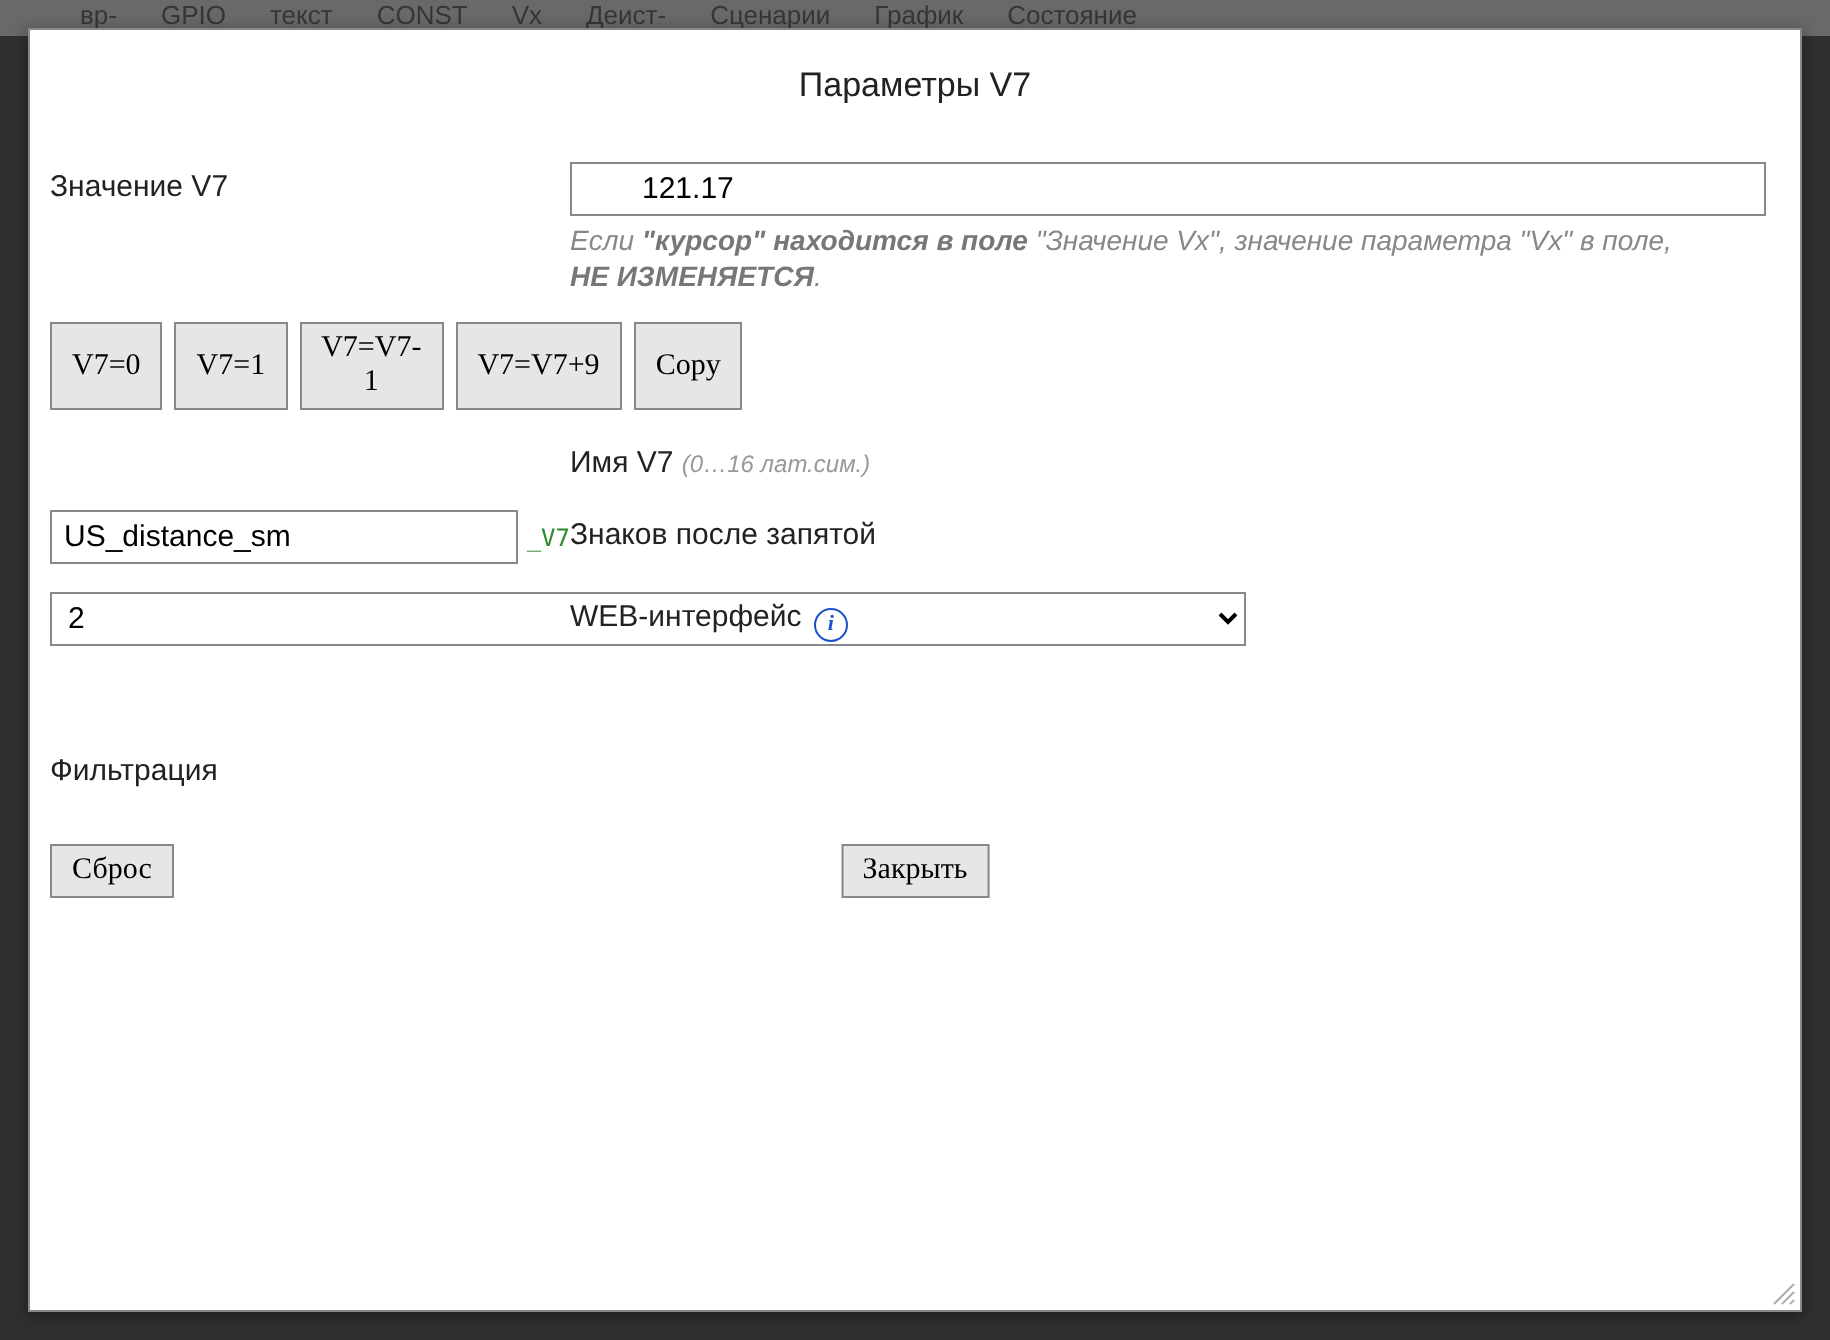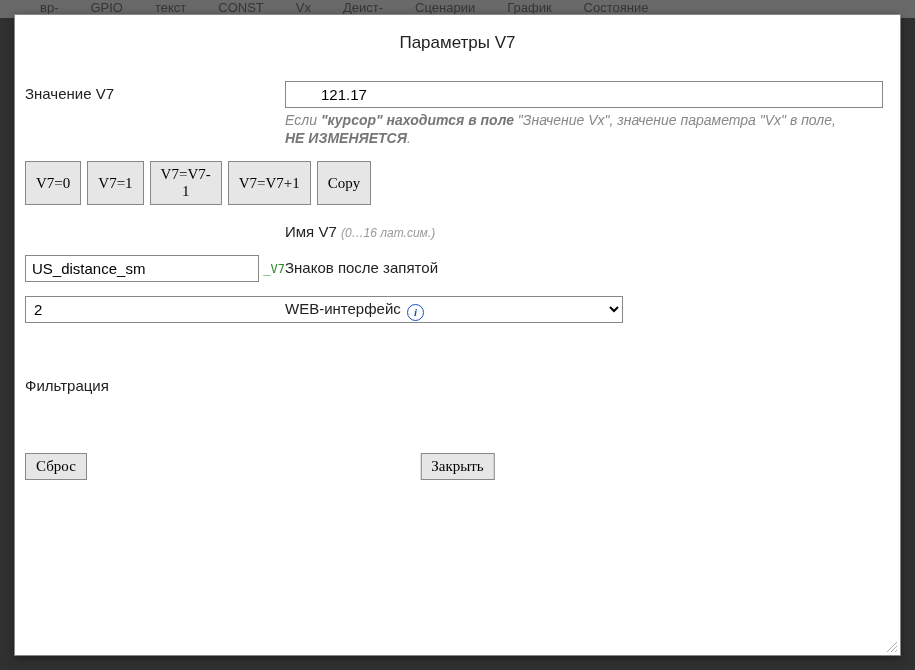--- a/index.html
+++ b/index.html
@@ -16,21 +16,21 @@
 
   
   .bg-topbar {
     position: absolute;
     top: 0; left: 0; right: 0;
     height: 18px;
     background: #cfcfcf;
     color: #4a4a4a;
     font-size: 13px;
     display: flex;
-    gap: 32px;
+    gap: 22px;
     padding-left: 40px;
     align-items: flex-start;
     overflow: hidden;
     z-index: 0;
     opacity: 0.85;
   }
   .bg-topbar span { white-space: nowrap; }
 
   .dim-overlay {
     position: absolute;
@@ -146,21 +146,21 @@
     font-weight: bold;
     font-size: 11px;
     line-height: 1;
     vertical-align: -2px;
     margin-left: 2px;
   }
 
   .spacer-row { height: 22px; }
 
   .button-row {
-    margin-top: 59px;
+    margin-top: 28px;
     position: relative;
     height: 32px;
   }
   .reset-btn {
     position: absolute;
     left: 0;
   }
   .close-btn {
     position: absolute;
     left: 50%;
@@ -205,21 +205,21 @@
       <div class="hint">
         <span>Если </span><span class="b">"курсор" находится в поле </span><span>"Значение Vx", значение параметра "Vx" в поле, </span><br>
         <span class="b">НЕ ИЗМЕНЯЕТСЯ</span><span>.</span>
       </div>
     </div>
 
     <div class="cmd-row">
       <button class="cmd">V7=0</button>
       <button class="cmd">V7=1</button>
       <button class="cmd">V7=V7-1</button>
-      <button class="cmd">V7=V7+1</button>
+      <button class="cmd">V7=V7+9</button>
       <button class="cmd">Copy</button>
     </div>
 
     <div class="spacer-row"></div>
       <div class="spacer-row"></div>
 
     <div class="lbl">
       <span>Имя V7 </span><span class="sub">(0…16 лат.сим.)</span>
     </div>
     <div class="name-wrap">

